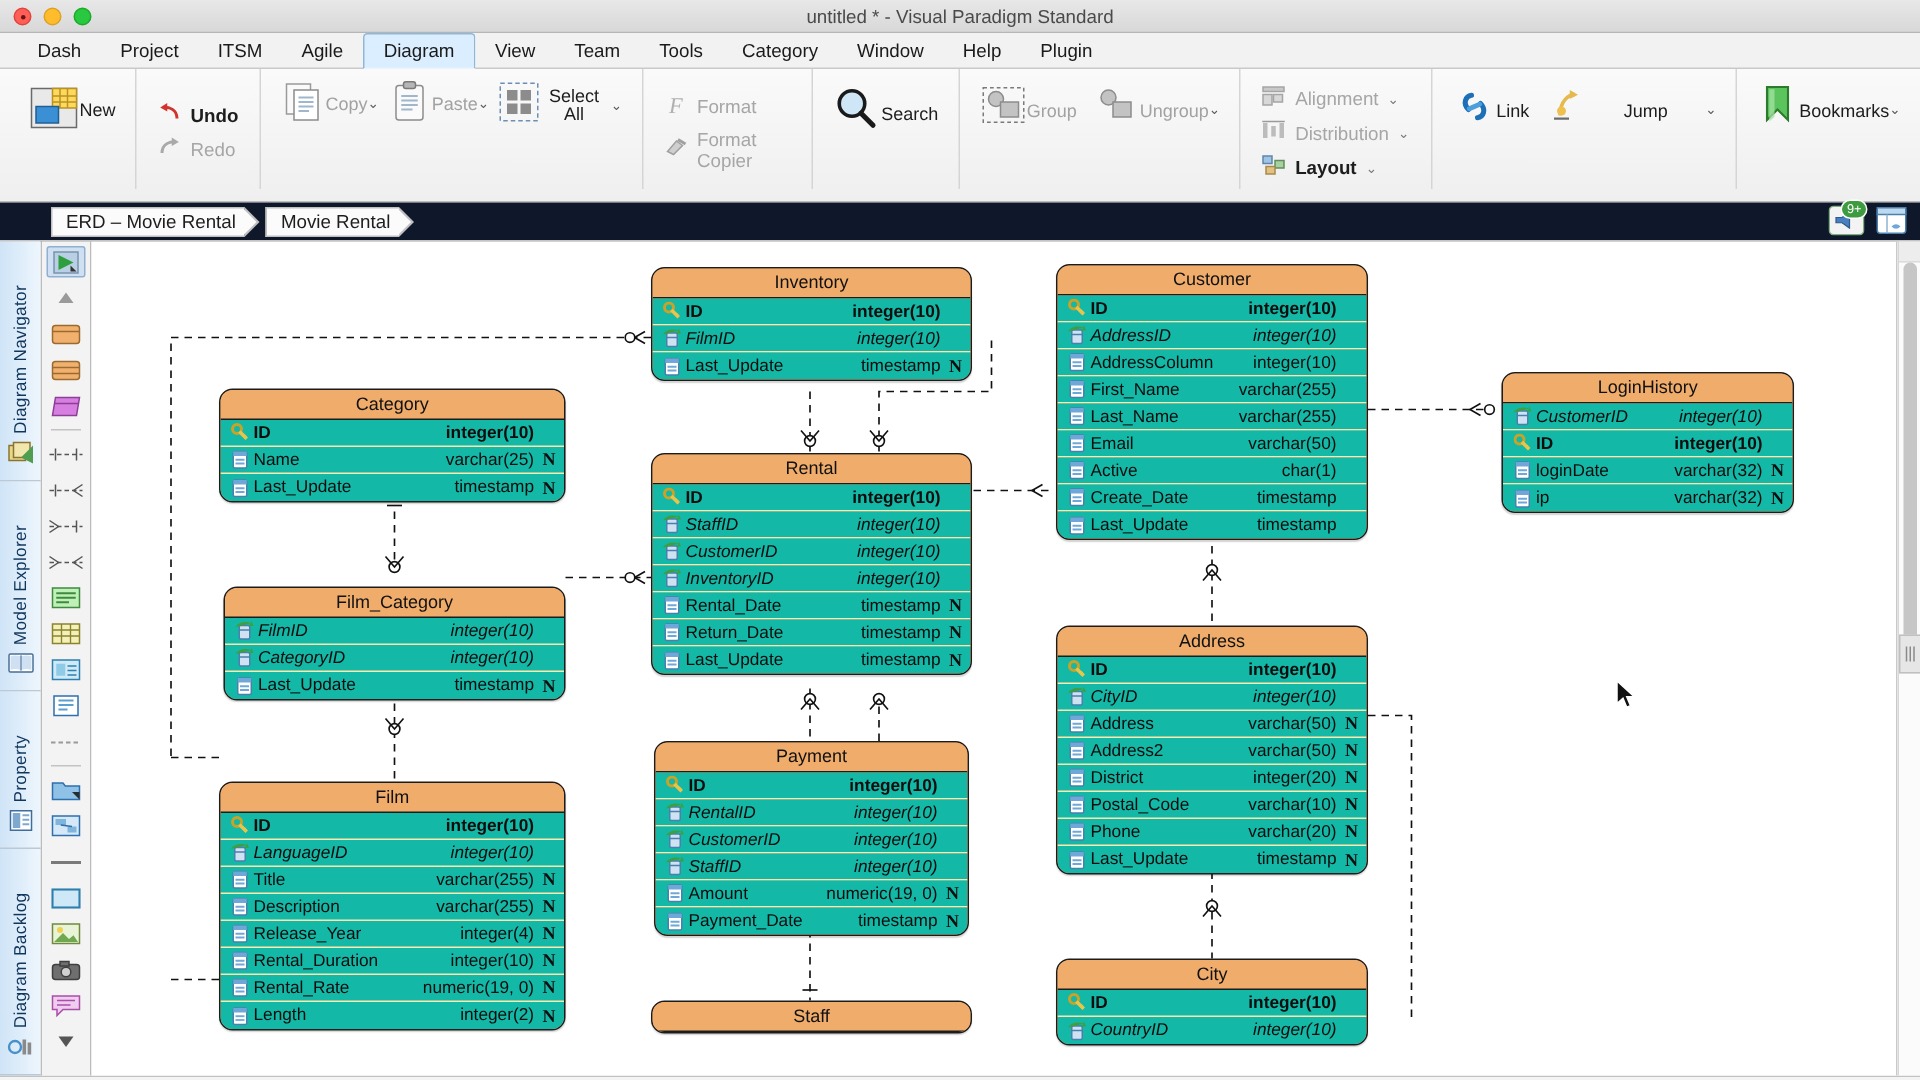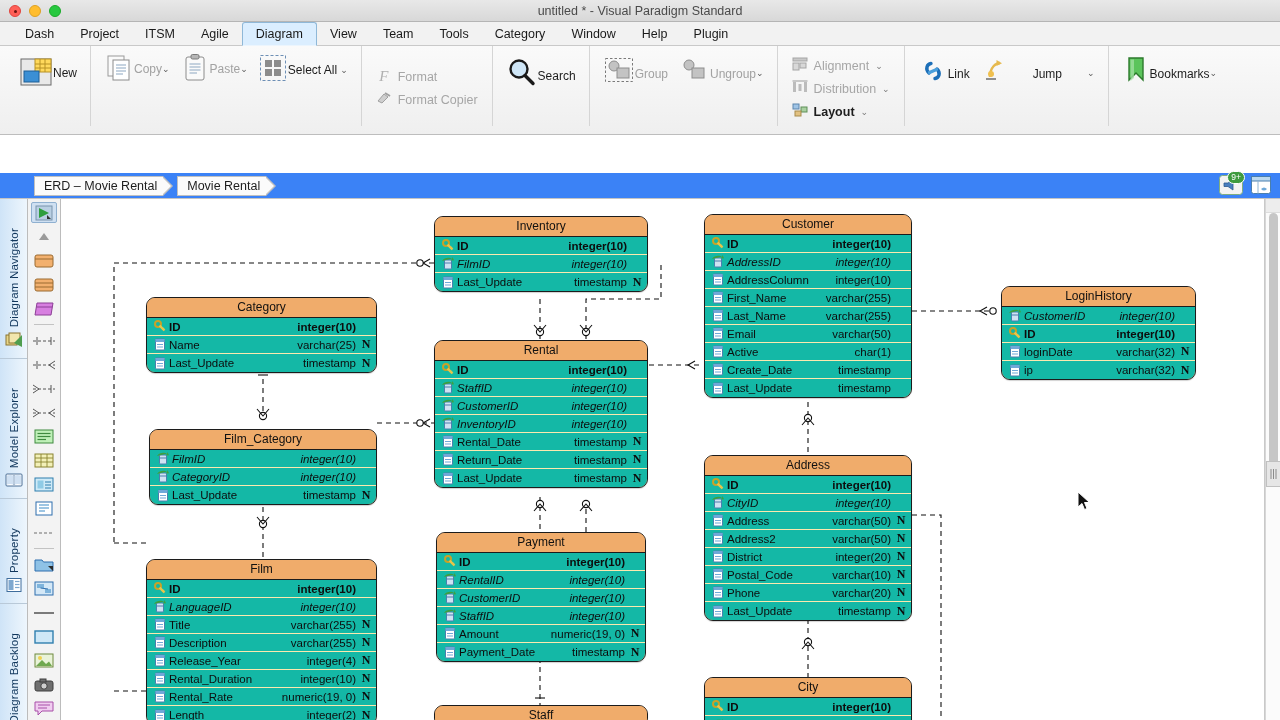--- a/index.html
+++ b/index.html
@@ -86,24 +86,24 @@
   .rrow.dim { color: #a6a6a6; }
   .rrow .chev { font-size: 9px; color: #7a7a7a; }
 
   
   .ico { display: inline-block; position: relative; }
   .ico-new { width: 34px; height: 34px; }
   .ico-copy, .ico-paste, .ico-selall { width: 30px; height: 30px; }
 
   
   .crumbbar {
-    height: 26px; background: #3b82f6;
+    height: 26px; background: #0f172a;
     border-bottom: 1px solid #c4c4c4;
     display: flex; align-items: center;
-    padding-left: 34px; position: relative; margin-top: 38px;
+    padding-left: 34px; position: relative;
   }
   .crumb {
     display: flex; align-items: center; height: 20px;
     padding: 0 6px 0 9px; font-size: 12.5px; color: #1d1d1d;
     border: 1px solid #c0c0c0; border-right: none;
     background: #fbfbfb; position: relative;
   }
   .crumb::after {
     content: ""; position: absolute; right: -10px; top: -1px;
     width: 0; height: 0;
@@ -271,20 +271,42 @@
             <line x1="16" y1="9" x2="32" y2="9"></line>
               <line x1="16" y1="13" x2="32" y2="13"></line>
           </g>
           <rect x="5" y="16" width="15" height="11" fill="#3b8fd4" stroke="#1f5f96" stroke-width="1"></rect>
         </svg>
       </span>
       <span class="lbl">New</span>
     </div>
   </div>
 
+  <div class="rgroup">
+    <div class="rcol">
+      <div class="rrow">
+        <span class="ico">
+          <svg width="16" height="14" viewBox="0 0 16 14">
+            <path d="M13 11 C13 5 8 3.5 4 3.5" stroke="#d0342c" stroke-width="2" fill="none"></path>
+            <path d="M6.5 0.7 L1.8 3.6 L6.5 6.4 Z" fill="#d0342c"></path>
+          </svg>
+        </span>
+        <span style="font-weight:bold;">Undo</span>
+      </div>
+      <div class="rrow dim">
+        <span class="ico">
+          <svg width="16" height="14" viewBox="0 0 16 14">
+            <path d="M3 11 C3 5 8 3.5 12 3.5" stroke="#a9a9a9" stroke-width="2" fill="none"></path>
+            <path d="M9.5 0.7 L14.2 3.6 L9.5 6.4 Z" fill="#a9a9a9"></path>
+          </svg>
+        </span>
+        <span>Redo</span>
+      </div>
+    </div>
+  </div>
 
   <div class="rgroup">
     <div class="rbtn dim">
       <span class="ico ico-copy">
         <svg width="30" height="30" viewBox="0 0 30 30">
           <rect x="4" y="3" width="16" height="20" fill="#fafafa" stroke="#9a9a9a"></rect>
           <rect x="9" y="7" width="16" height="20" fill="#ffffff" stroke="#8c8c8c"></rect>
           <g stroke="#9fb6cc" stroke-width="1.2">
             <line x1="12" y1="12" x2="22" y2="12"></line>
               <line x1="12" y1="15" x2="22" y2="15"></line>

